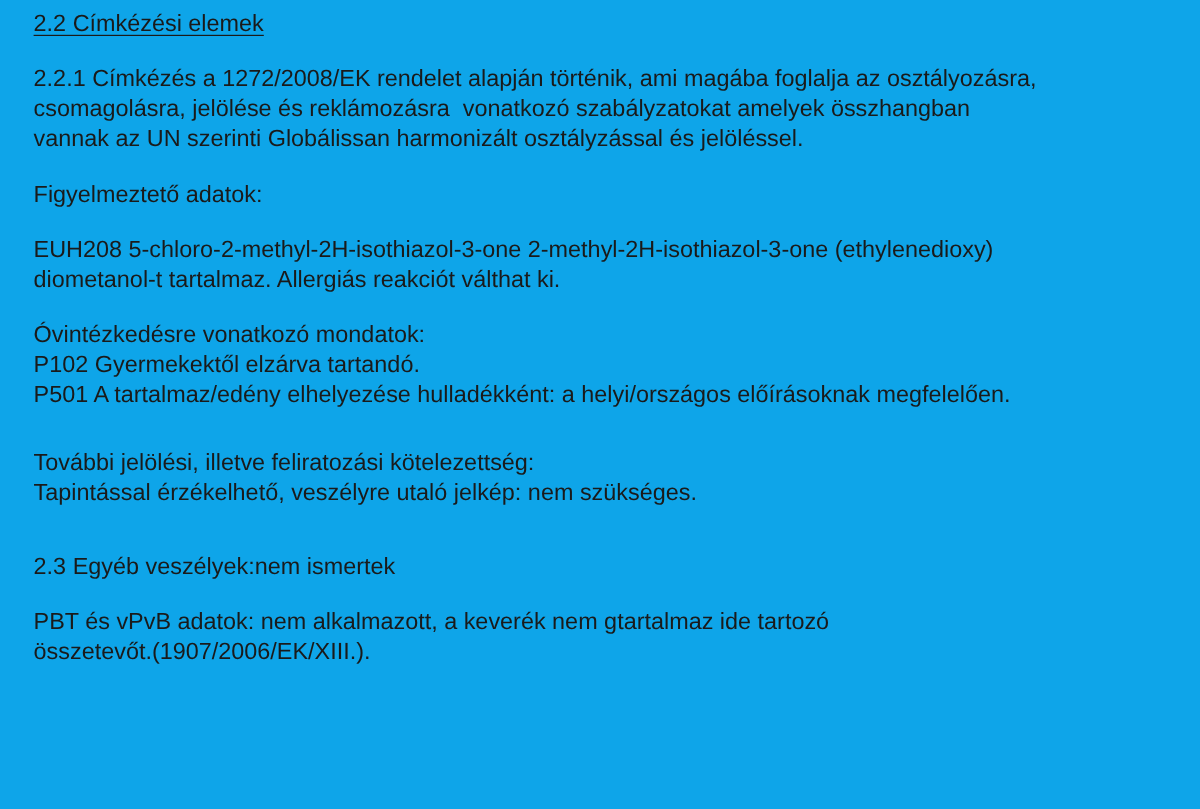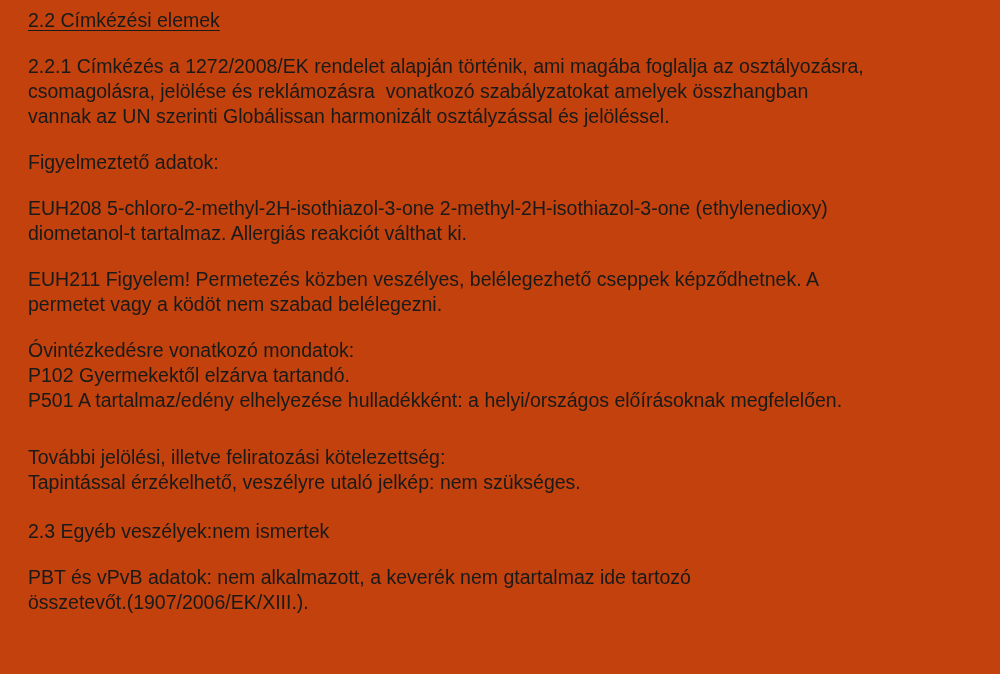--- a/index.html
+++ b/index.html
@@ -14,55 +14,53 @@
     font-family: "Liberation Sans", "DejaVu Sans", sans-serif;
   }
   .doc-page {
     box-sizing: border-box;
     width: 1000px;
     height: 674px;
     padding: 8px 12px 0 28px;
     font-size: 19.5px;
     line-height: 25px;
     color: #1a1a1a;
-    background: #c2410c;
+    background: #0ea5e9;
   }
   .block {
     margin: 0 0 21px 0;
     white-space: pre-wrap;
   }
   .heading-underlined {
     text-decoration: underline;
     text-underline-offset: 3px;
   }
   .gap-xl {
     margin-top: 32px;
   }
   .gap-lg {
-    margin-top: 24px;
+    margin-top: 36px;
   }
 </style>
 </head>
 <body>
 
 <div class="doc-page">
 
   <p class="block heading-underlined">2.2 Címkézési elemek</p>
 
   <p class="block">2.2.1 Címkézés a 1272/2008/EK rendelet alapján történik, ami magába foglalja az osztályozásra,
 csomagolásra, jelölése és reklámozásra  vonatkozó szabályzatokat amelyek összhangban
 vannak az UN szerinti Globálissan harmonizált osztályzással és jelöléssel.</p>
 
   <p class="block">Figyelmeztető adatok:</p>
 
   <p class="block">EUH208 5-chloro-2-methyl-2H-isothiazol-3-one 2-methyl-2H-isothiazol-3-one (ethylenedioxy)
 diometanol-t tartalmaz. Allergiás reakciót válthat ki.</p>
 
-  <p class="block">EUH211 Figyelem! Permetezés közben veszélyes, belélegezhető cseppek képződhetnek. A
-permetet vagy a ködöt nem szabad belélegezni.</p>
 
   <p class="block">Óvintézkedésre vonatkozó mondatok:
 P102 Gyermekektől elzárva tartandó.
 P501 A tartalmaz/edény elhelyezése hulladékként: a helyi/országos előírásoknak megfelelően.</p>
 
   <p class="block gap-xl">További jelölési, illetve feliratozási kötelezettség:
 Tapintással érzékelhető, veszélyre utaló jelkép: nem szükséges.</p>
 
   <p class="block gap-lg">2.3 Egyéb veszélyek:nem ismertek</p>
 

